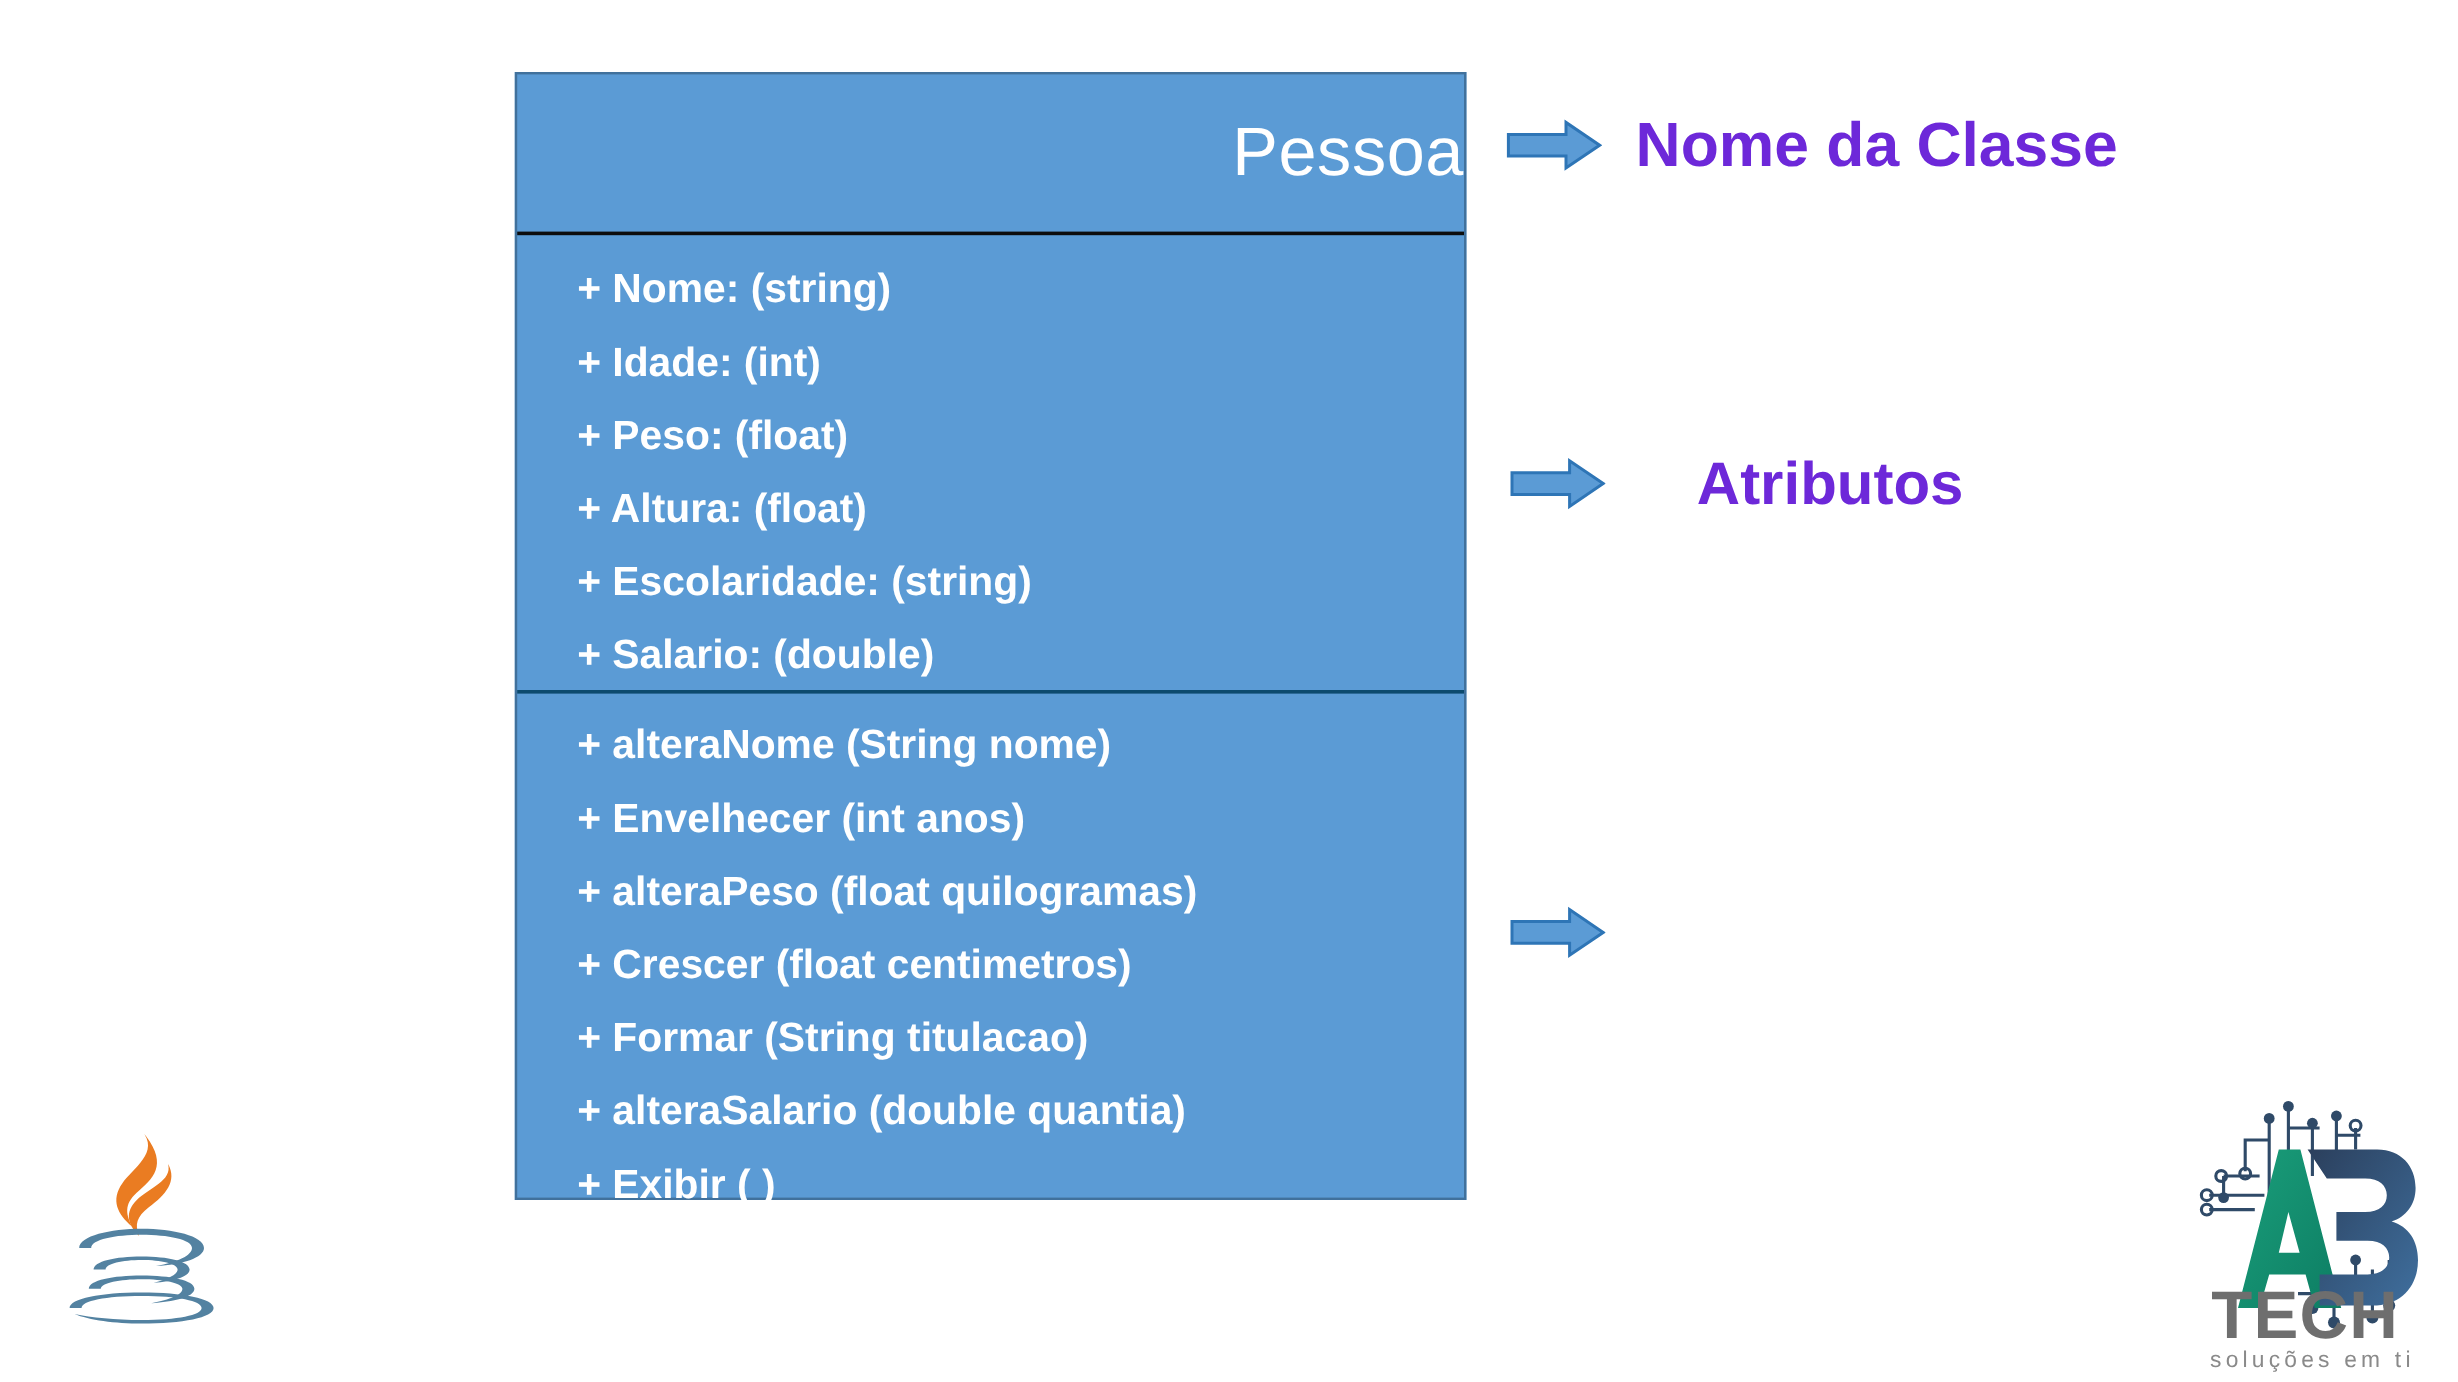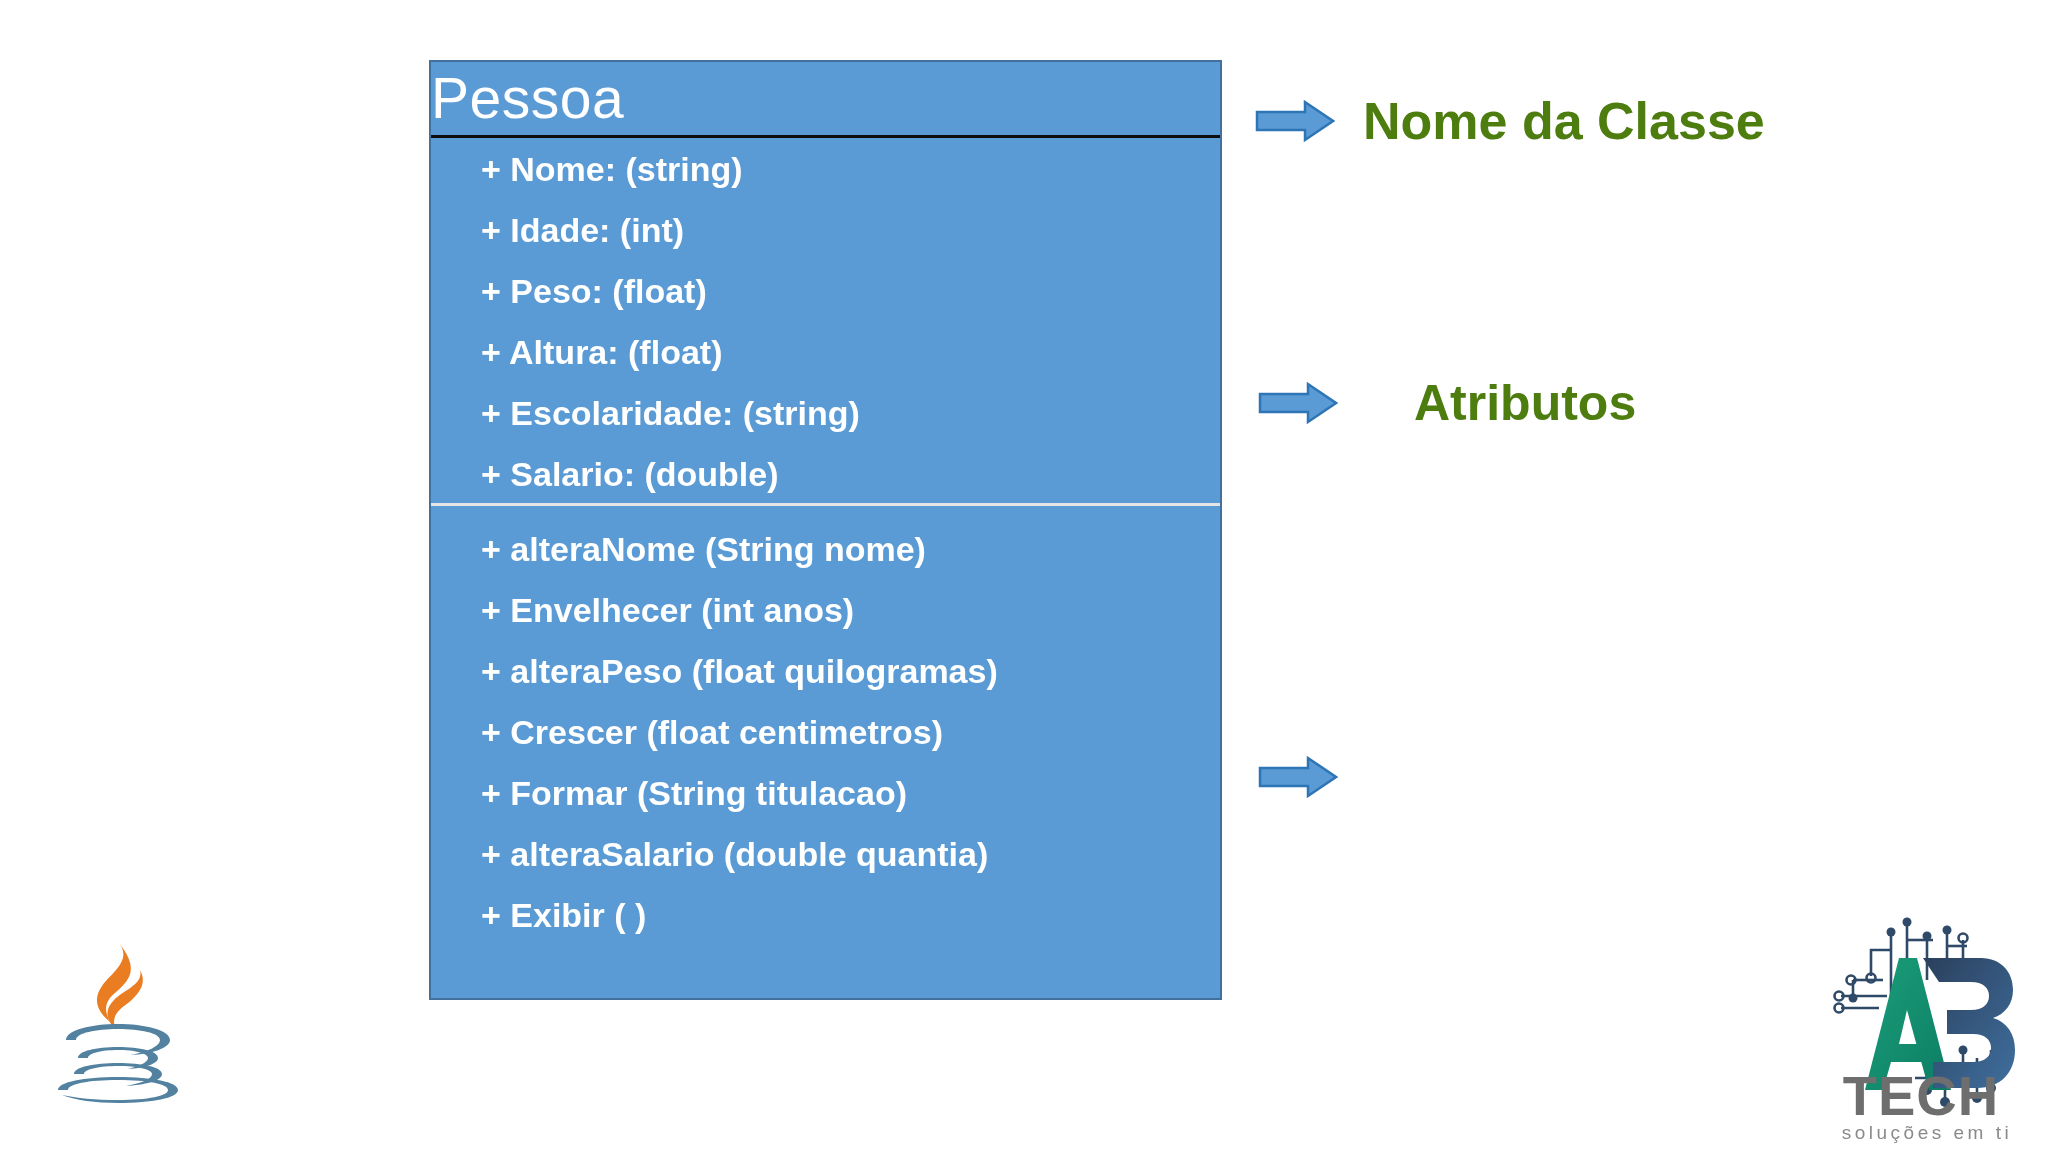--- a/index.html
+++ b/index.html
@@ -21,40 +21,40 @@
     left: 429px;
     top: 60px;
     width: 793px;
     height: 940px;
     background: #5b9bd5;
     border: 2px solid #41719c;
     box-sizing: border-box;
   }
 
   #class-title-section {
-    height: 76px;
+    height: 134px;
     display: flex;
     align-items: center;
-    justify-content: flex-start;
+    justify-content: flex-end;
     border-bottom: 3px solid #0d0d0d;
     box-sizing: border-box;
   }
   #class-title {
     color: #ffffff;
     font-size: 57px;
     font-weight: 300;
     letter-spacing: 0.5px;
     line-height: 1;
     white-space: nowrap;
   }
 
   #attributes-section {
-    border-bottom: 3px solid #e5e5e5;
-    box-sizing: border-box;
-    padding: 14px 0 12px 0;
+    border-bottom: 3px solid #0c4a6e;
+    box-sizing: border-box;
+    padding: 28px 0 12px 0;
   }
   #methods-section {
     box-sizing: border-box;
     padding: 26px 0 12px 0;
   }
 
   .member-row {
     color: #ffffff;
     font-size: 34px;
     font-weight: bold;
@@ -71,21 +71,21 @@
     display: flex;
     align-items: center;
     white-space: nowrap;
   }
   .annotation .arrow-icon {
     display: block;
     flex: 0 0 auto;
     line-height: 0;
   }
   .annotation .annotation-label {
-    color: #4d7c0f;
+    color: #6d28d9;
     font-weight: bold;
     line-height: 1;
   }
 
   #annotation-class-name { left: 1255px; top: 95px; }
   #annotation-class-name .annotation-label { font-size: 52px; margin-left: 28px; }
 
   #annotation-attributes { left: 1258px; top: 378px; }
   #annotation-attributes .annotation-label { font-size: 50px; margin-left: 76px; }
 

